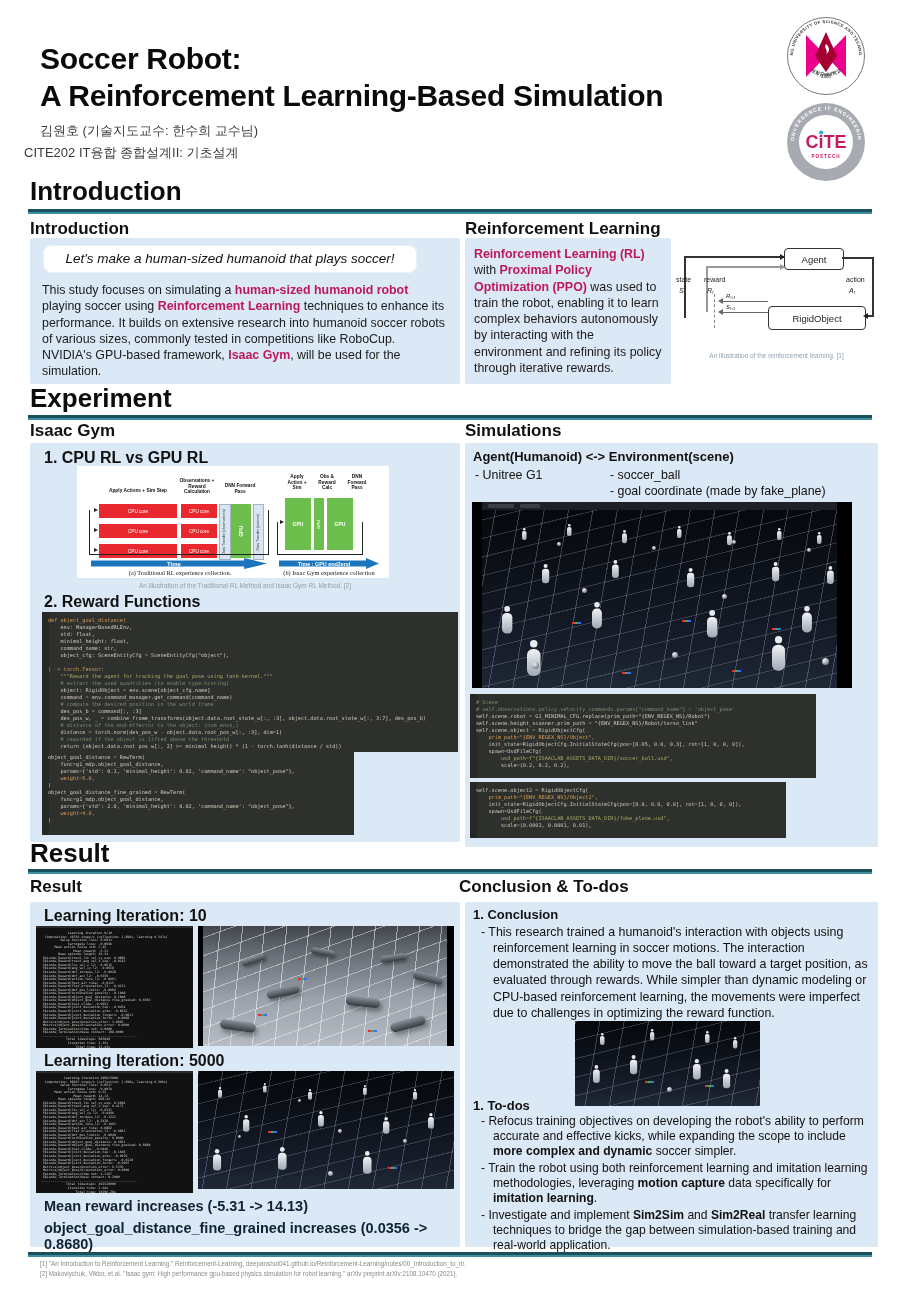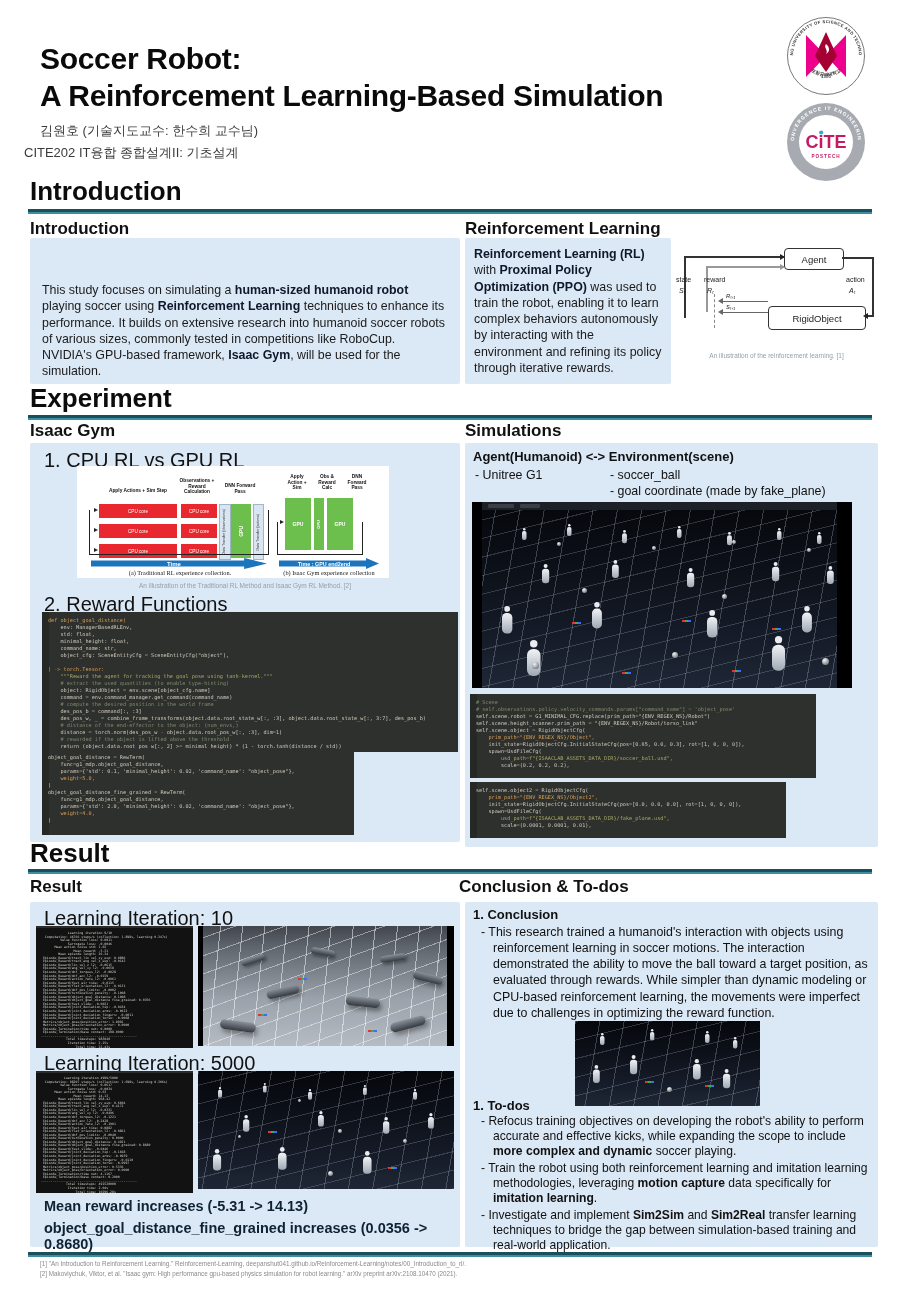--- a/index.html
+++ b/index.html
@@ -4,26 +4,26 @@
 <style>
   html,body{margin:0;padding:0;background:#fff}
   #poster{position:relative;width:900px;height:1300px;background:#fff;overflow:hidden;
           font-family:"Liberation Sans",sans-serif;color:#111}
   .abs{position:absolute}
   .h1{font-size:30px;font-weight:800;line-height:37px;letter-spacing:-.3px;color:#0a0a0a}
   .meta{font-size:13px;color:#3a3a3a}
   .h2{font-size:26px;font-weight:800;color:#0c0c0c}
   .rule{height:2px;background:#3d8ea0;border-top:3px solid #19505c}
   .h3{font-size:17px;font-weight:800}
-  .h4{font-size:20px;font-weight:400}
+  .h4{font-size:16px;font-weight:700}
   .bluebox{position:absolute;background:#dbe8f5;border-radius:2px}
   .quote{background:#fff;border-radius:9px;font-style:italic;font-size:13.5px;text-align:center;
          line-height:28px;box-shadow:inset 0 0 0 1px #edf2f8}
   .para{font-size:12.4px;line-height:1.31;color:#1b1b1b}
-  .para b{color:#0f172a}
+  .para b{color:#be185d}
   .bold-line{font-size:13px;font-weight:800}
   .bullet{font-size:12.4px;line-height:1.3}
   .rbullet{font-size:12.1px;line-height:1.24;padding-left:12px;text-indent:-12px;margin-bottom:2px}
   .smallcap{font-size:6.5px;color:#93a1ad;text-align:center}
   .summary{font-size:14.5px;font-weight:800;color:#0e2233}
   .refs{font-size:6.3px;color:#8a8a8a;line-height:9.5px}
 
   
   .code{position:absolute;background:#2e302d;padding:5px 6px;font-family:"DejaVu Sans Mono",monospace;
         font-size:5.2px;line-height:7px;overflow:hidden;box-shadow:inset 7px 0 0 #262825}
@@ -128,20 +128,21 @@
     <text x="40" y="46" font-size="18" font-weight="800" fill="#c51a62" text-anchor="middle">CiTE</text>
     <circle cx="35.2" cy="30.5" r="2.1" fill="#2da8e0"></circle>
     <text x="40" y="56" font-size="4.6" font-weight="800" fill="#c51a62" letter-spacing="1" text-anchor="middle">POSTECH</text>
   </svg>
 
   <div class="abs h2" style="left:30px;top:176px">Introduction</div>
   <div class="abs rule" style="left:28px;top:209px;width:844px"></div>
 
   <div class="abs h3" style="left:30px;top:219px">Introduction</div>
   <div class="bluebox" style="left:30px;top:238px;width:430px;height:146px">
+    <div class="quote abs" style="left:13px;top:7px;width:374px;height:28px">Let's make a human-sized humanoid that plays soccer!</div>
     <div class="para abs" style="left:12px;top:44px;width:406px"><span>This study focuses on simulating a </span><b>human-sized humanoid robot</b><span> playing soccer using </span><b>Reinforcement Learning</b><span> techniques to enhance its performance. It builds on extensive research into humanoid soccer robots of various sizes, commonly tested in competitions like RoboCup. NVIDIA's GPU-based framework, </span><b>Isaac Gym</b><span>, will be used for the simulation.</span></div>
   </div>
 
   <div class="abs h3" style="left:465px;top:219px">Reinforcement Learning</div>
   <div class="bluebox" style="left:465px;top:238px;width:206px;height:146px">
     <div class="para abs" style="left:9px;top:8px;width:189px"><b>Reinforcement Learning (RL)</b><span> with </span><b>Proximal Policy Optimization (PPO)</b><span> was used to train the robot, enabling it to learn complex behaviors autonomously by interacting with the environment and refining its policy through iterative rewards.</span></div>
   </div>
 
   <div class="abs" style="left:676px;top:246px;width:212px;height:100px">
     <div class="rlline" style="left:8px;top:10px;width:100px;height:2px"></div>
@@ -457,21 +458,21 @@
       <div class="bot" style="left:55px;top:34px;transform:scale(.8)"></div>
       <div class="bot" style="left:118px;top:38px;transform:scale(.85)"></div>
       <div class="bot" style="left:18px;top:44px;transform:scale(.75)"></div>
       <div class="bot" style="left:148px;top:48px;transform:scale(.8)"></div>
       <div class="ball" style="left:92px;top:66px;width:5px;height:5px"></div>
       <div class="axm" style="left:70px;top:60px"></div>
       <div class="axm" style="left:130px;top:64px"></div>
     </div>
     <div class="bold-line abs" style="left:8px;top:196px">1. To-dos</div>
     <div class="abs" style="left:16px;top:212px;width:392px">
-      <div class="rbullet"><span>- Refocus training objectives on developing the robot's ability to perform accurate and effective kicks, while expanding the scope to include </span><b>more complex and dynamic</b><span> soccer playing.</span></div>
+      <div class="rbullet"><span>- Refocus training objectives on developing the robot's ability to perform accurate and effective kicks, while expanding the scope to include </span><b>more complex and dynamic</b><span> soccer simpler.</span></div>
       <div class="rbullet"><span>- Train the robot using both reinforcement learning and imitation learning methodologies, leveraging </span><b>motion capture</b><span> data specifically for </span><b>imitation learning</b><span>.</span></div>
       <div class="rbullet"><span>- Investigate and implement </span><b>Sim2Sim</b><span> and </span><b>Sim2Real</b><span> transfer learning techniques to bridge the gap between simulation-based training and real-world application.</span></div>
     </div>
   </div>
 
   <div class="abs rule" style="left:28px;top:1252px;width:844px"></div>
   <div class="abs refs" style="left:40px;top:1259px;width:820px">
     <div>[1] "An Introduction to Reinforcement Learning." Reinforcement-Learning, deepanshut041.github.io/Reinforcement-Learning/notes/00_Introduction_to_rl/.</div>
     <div>[2] Makoviychuk, Viktor, et al. "Isaac gym: High performance gpu-based physics simulation for robot learning." arXiv preprint arXiv:2108.10470 (2021).</div>
   </div>

